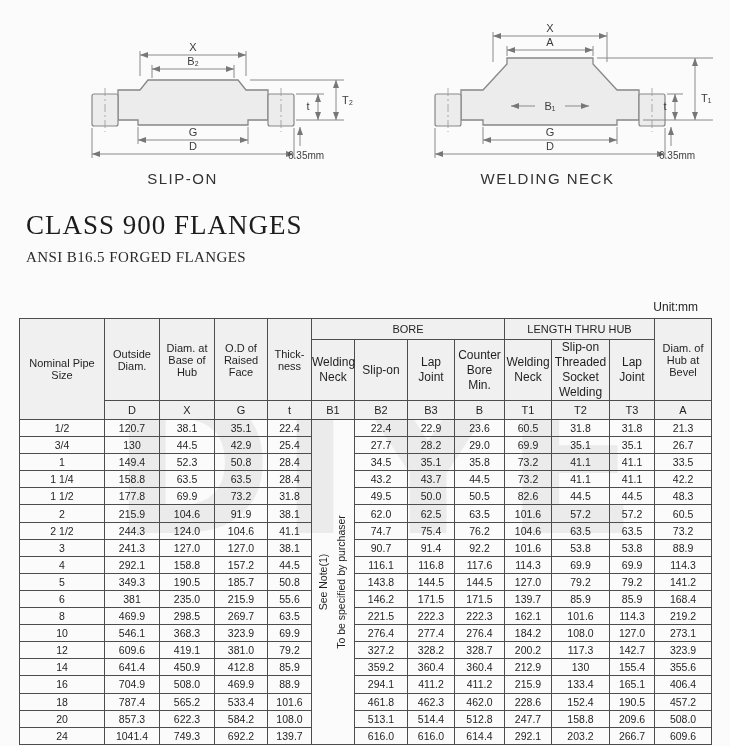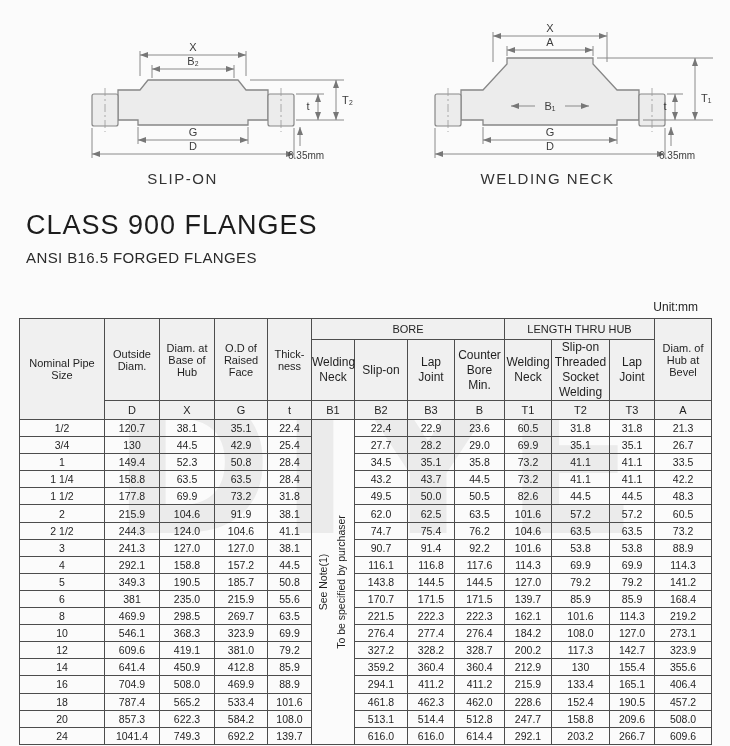--- a/index.html
+++ b/index.html
@@ -12,21 +12,21 @@
     overflow:hidden;
   }
   
   .diagrams{position:absolute;top:6px;left:0;width:730px;display:flex;}
   .figure{width:365px;text-align:center;}
   .figure svg{display:block;}
   .figcap{font-size:15px;letter-spacing:1.5px;color:#333;margin-top:4px;}
   .dim-text{font-size:11px;fill:#3d3d3d;}
   .dim-text-sm{font-size:10px;fill:#3d3d3d;}
   
-  .title-block{position:absolute;left:26px;top:210px;}
+  .title-block{position:absolute;left:26px;top:210px;font-family:Liberation Serif, serif;}
   .title{font-size:27px;font-weight:400;letter-spacing:1px;color:#1c1c1c;margin:0;}
   .subtitle{font-size:15px;font-weight:400;letter-spacing:.4px;color:#2a2a2a;margin-top:8px;}
   
   .unit-label{position:absolute;right:32px;top:300px;font-size:12px;color:#1f1f1f;}
   
   .watermark{
     position:absolute;left:111px;top:368px;
     font-size:195px;font-weight:700;letter-spacing:6px;
     color:#ebebeb;z-index:0;line-height:1;
     font-family:"DejaVu Sans", sans-serif;
@@ -365,21 +365,21 @@
           <td>79.2</td>
           <td>79.2</td>
           <td>141.2</td>
         </tr>
         <tr>
           <td>6</td>
           <td>381</td>
           <td>235.0</td>
           <td>215.9</td>
           <td>55.6</td>
-          <td>170.7</td>
+          <td>146.2</td>
           <td>171.5</td>
           <td>171.5</td>
           <td>139.7</td>
           <td>85.9</td>
           <td>85.9</td>
           <td>168.4</td>
         </tr>
         <tr>
           <td>8</td>
           <td>469.9</td>

